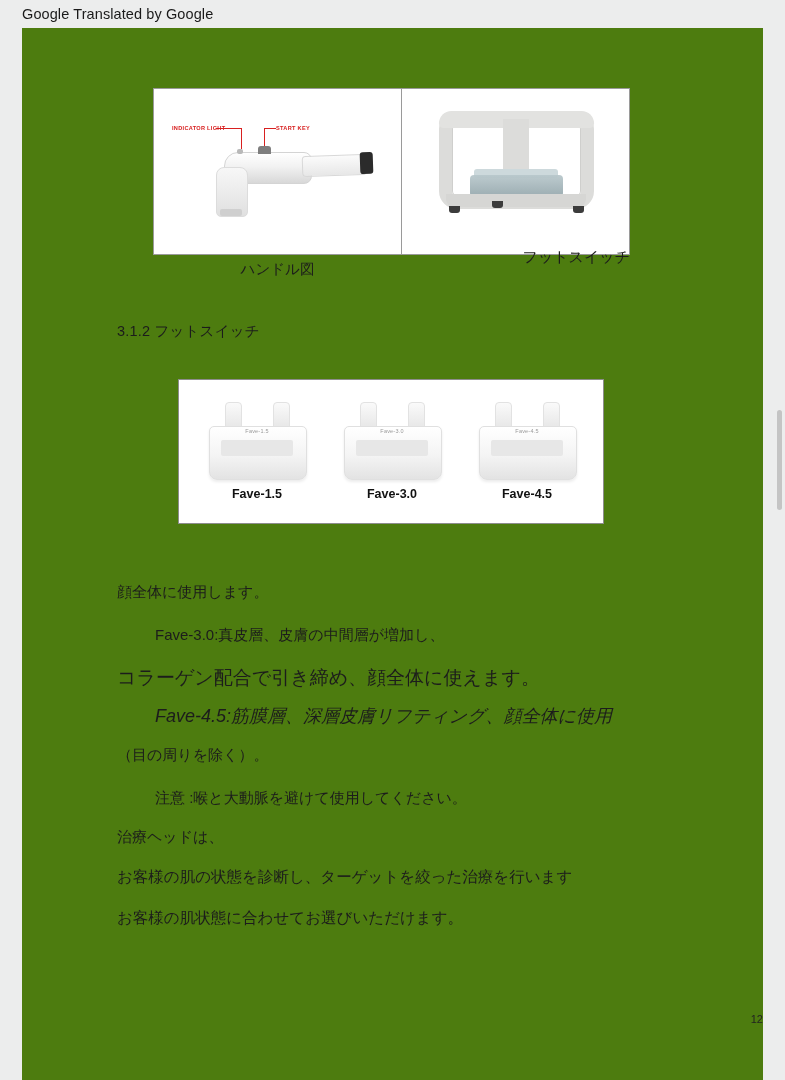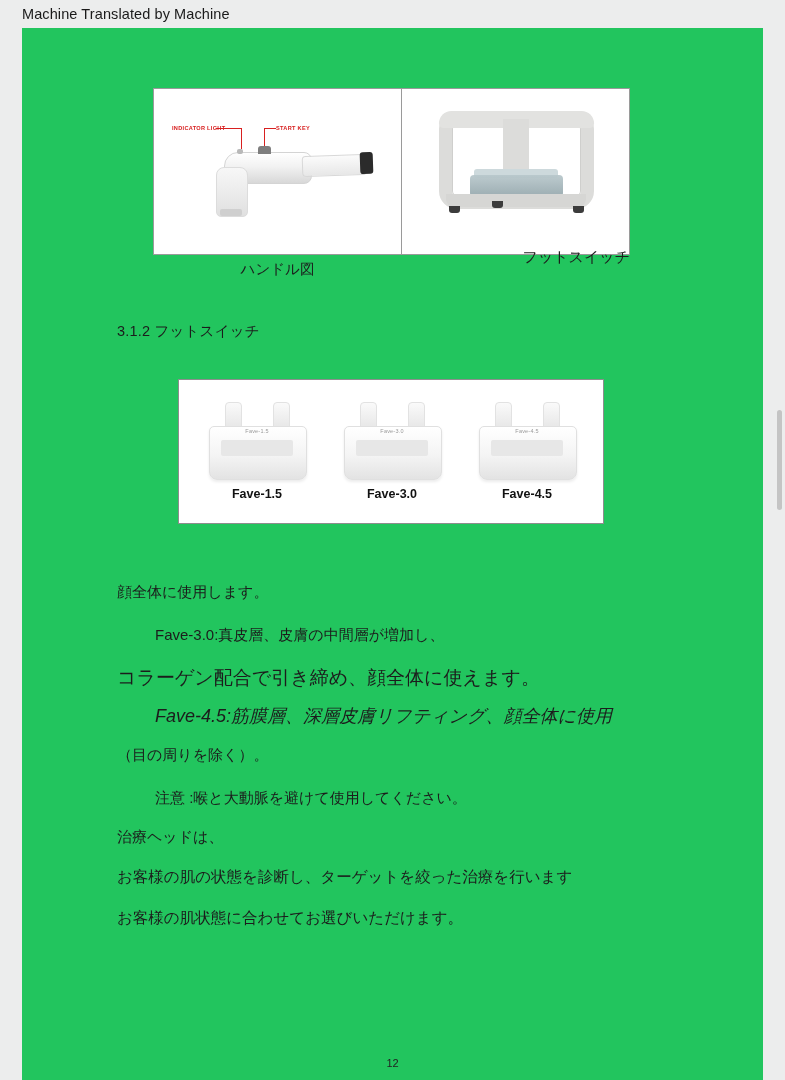--- a/index.html
+++ b/index.html
@@ -28,21 +28,21 @@
     background: #eceded;
     letter-spacing: 0.1px;
     z-index: 5;
   }
   .page {
     position: absolute;
     top: 28px;
     left: 22px;
     width: 741px;
     height: 1052px;
-    background: #22c55e;
+    background: #4d7c0f;
     overflow: hidden;
   }
   .scrollbar-track {
     position: absolute;
     right: 3px;
     top: 28px;
     width: 6px;
     height: 1052px;
     background: transparent;
     z-index: 10;
@@ -356,31 +356,30 @@
   .t7 { top: 761px; left: 133px; font-size: 15px; }
   .t8 { top: 800px; left: 95px;  font-size: 15px; text-align: center; }
   .t9 { top: 839px; left: 95px;  font-size: 15.5px; }
   .t10{ top: 880px; left: 95px;  font-size: 15.5px; }
 
   .page-number {
     position: absolute;
     top: 985px;
     left: 0;
     width: 741px;
-    text-align: center;
+    text-align: right;
     font-size: 11px;
     color: #222;
-    margin-top: 44px;
   }
 </style>
 </head>
 <body>
 
 <div class="banner">
-  <span>Machine Translated by Machine</span>
+  <span>Google Translated by Google</span>
 </div>
 
 <div class="page">
 
   <div class="fig-row">
 
     <div class="fig-box fig-handle">
       <div class="hp-wrap">
         <div class="hp-body"></div>
         <div class="hp-neck"></div>

